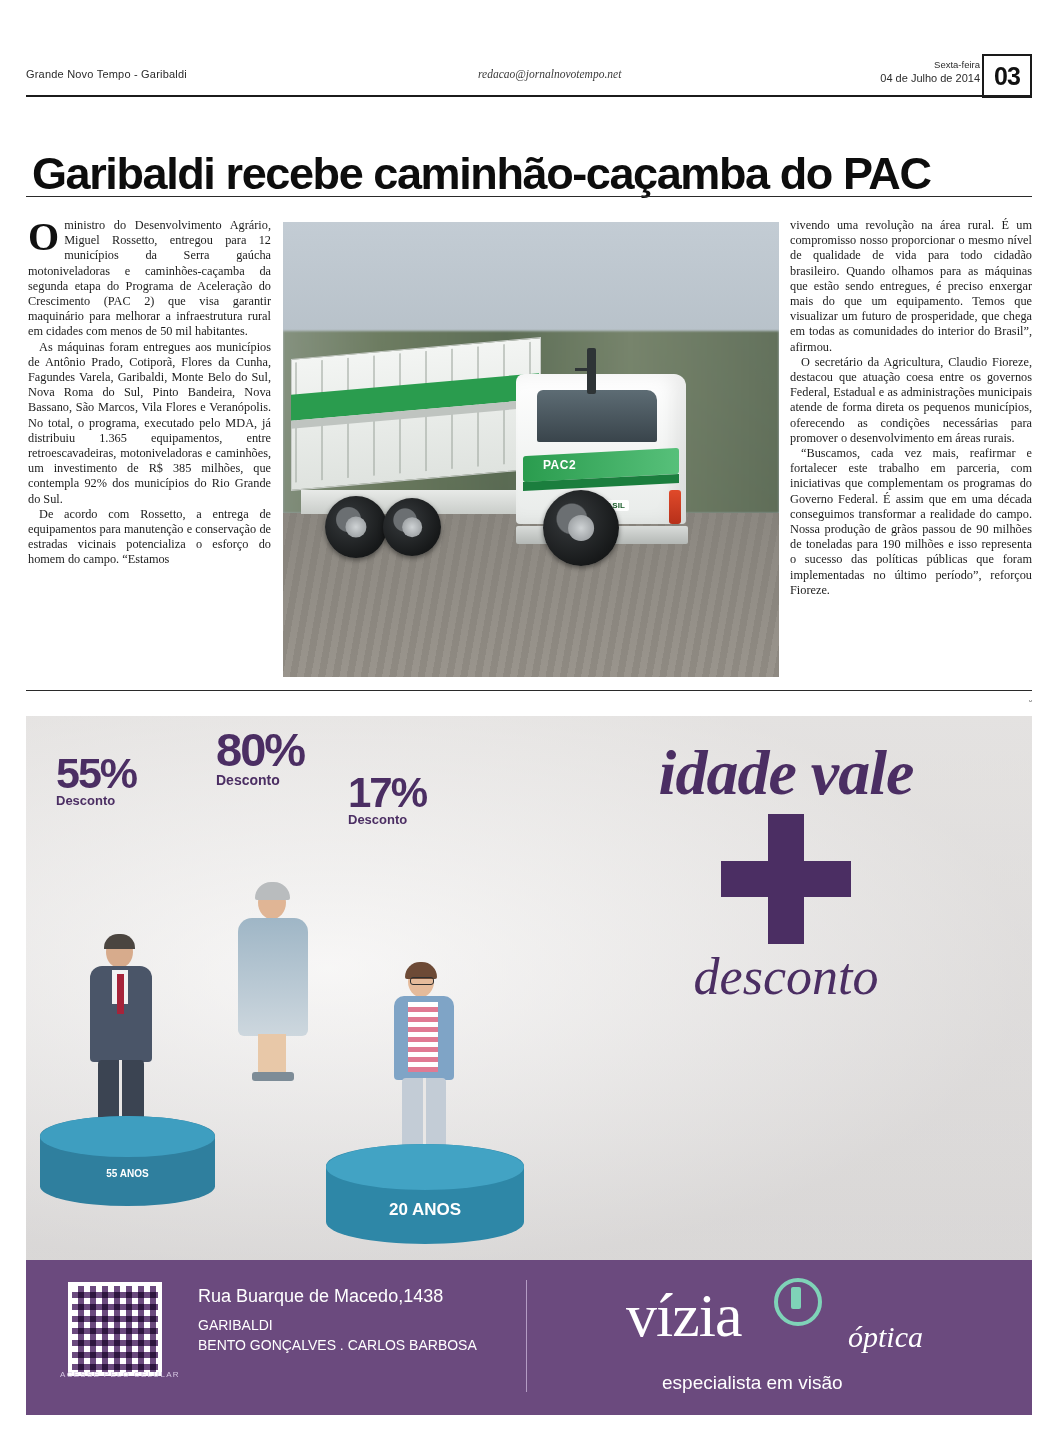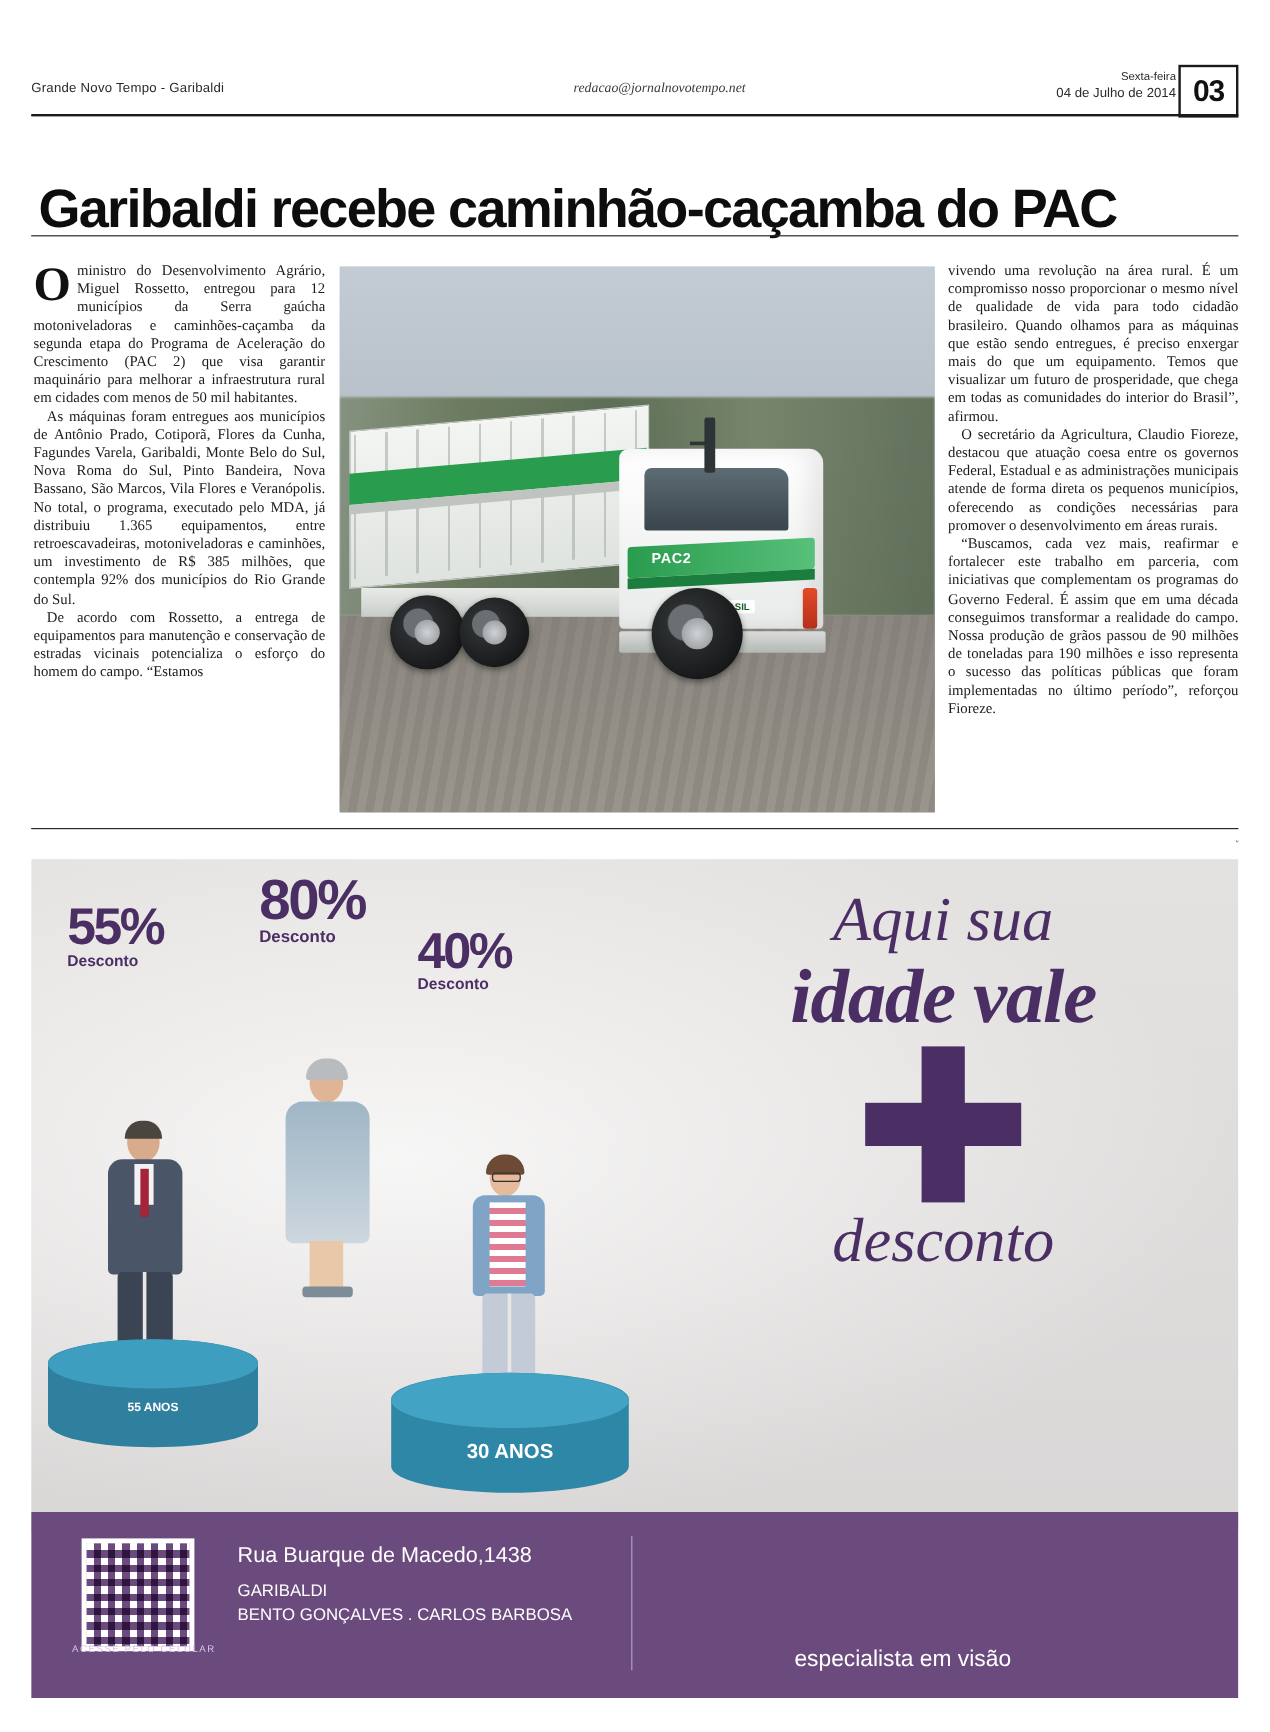--- a/index.html
+++ b/index.html
@@ -428,21 +428,21 @@
 
       <div class="disc-group g55">
         <div class="disc-pct">55%</div>
         <div class="disc-label">Desconto</div>
       </div>
       <div class="disc-group g80">
         <div class="disc-pct">80%</div>
         <div class="disc-label">Desconto</div>
       </div>
       <div class="disc-group g40">
-        <div class="disc-pct">40%</div>
+        <div class="disc-pct">17%</div>
         <div class="disc-label">Desconto</div>
       </div>
 
       <div class="person m55">
         <div class="head"></div>
         <div class="hair"></div>
         <div class="body"></div>
         <div class="shirt"></div>
         <div class="tie"></div>
         <div class="legs"></div>
@@ -466,42 +466,46 @@
         <div class="legsplit"></div>
         <div class="shoes"></div>
       </div>
 
       <div class="pedestal p55">
         <div class="ped-top"></div>
         <div class="ped-text">55 ANOS</div>
       </div>
       <div class="pedestal p40">
         <div class="ped-top"></div>
-        <div class="ped-text">30 ANOS</div>
+        <div class="ped-text">20 ANOS</div>
       </div>
 
       <div class="ad-copy">
-        <div class="ad-l1">Aqui sua</div>
         <div class="ad-l2">idade vale</div>
         <div class="plus"></div>
         <div class="ad-l3">desconto</div>
       </div>
 
       <div class="legal">*VÁLIDO NA COMPRA DE ÓCULOS DE GRAU COMPLETO: LENTE+ARMAÇÃO. AS ARMAÇÕES DA MARCA DONNATTI. DESCONTO APLICADO SOBRE O VALOR DA ETIQUETA DA ARMAÇÃO.</div>
     </div>
 
     <div class="ad-bottom">
       <div class="qr"></div>
       <div class="qr-caption">ACESSE PELO CELULAR</div>
 
       <div class="addr">
         <div class="a1">Rua Buarque de Macedo,1438</div>
         <div class="a3">GARIBALDI</div>
         <div class="a4">BENTO GONÇALVES . CARLOS BARBOSA</div>
       </div>
 
       <div class="divider"></div>
 
+      <div class="brand">
+        <span class="name">vízia</span>
+        <span class="ring"></span>
+        <span class="optica">óptica</span>
+      </div>
       <div class="tagline">especialista em visão</div>
     </div>
   </div>
 
 </div>
 
 </body></html>

